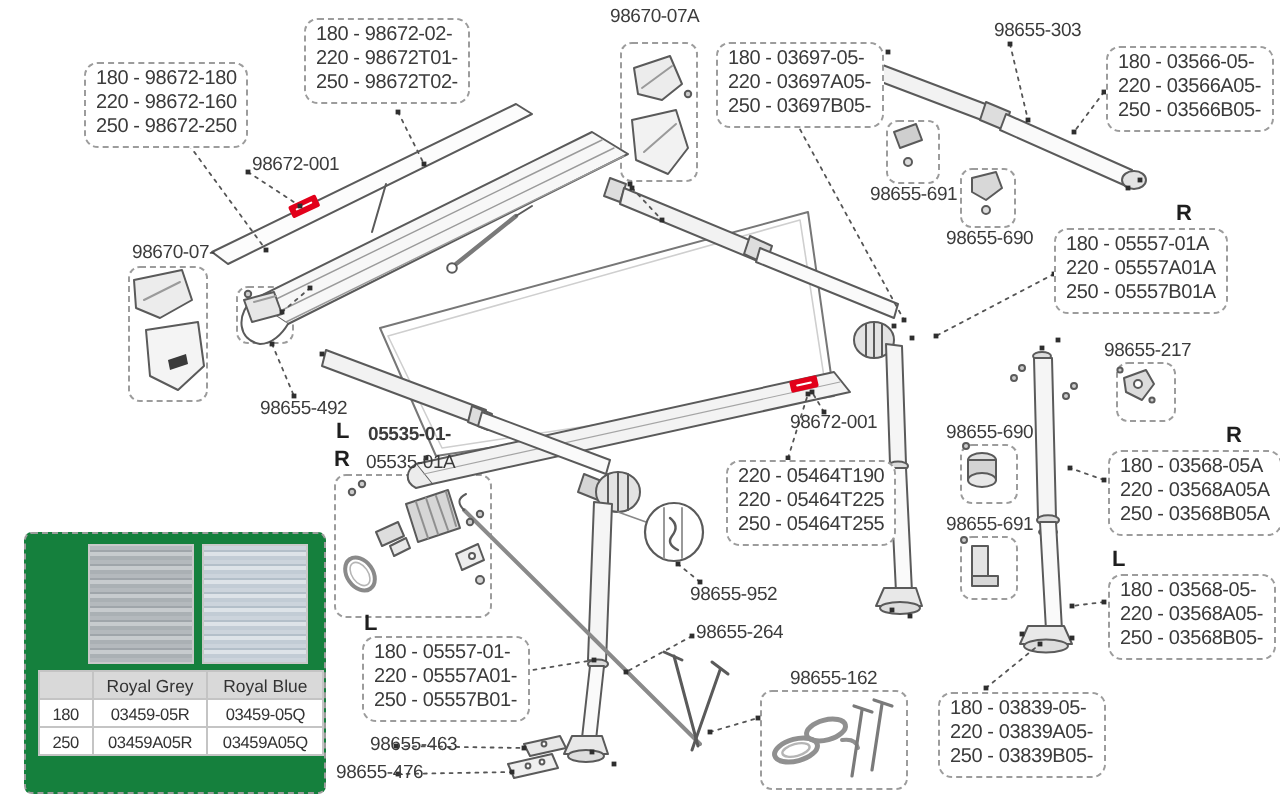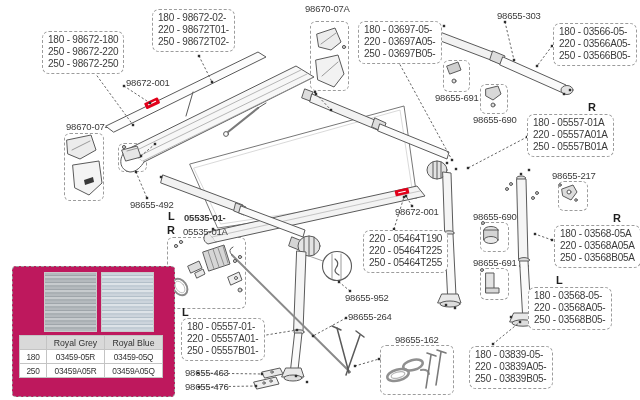--- a/index.html
+++ b/index.html
@@ -6,21 +6,21 @@
   #stage{position:relative;width:640px;height:400px;background:#fff;overflow:hidden;
          font-family:"Liberation Sans",sans-serif;}
   #artwork{position:absolute;left:0;top:0;z-index:2;pointer-events:none;}
   .dashed-part-box{position:absolute;border:1px dashed #9c9c9c;border-radius:6px;z-index:1;background:#fff;}
   .part-box{position:absolute;border:1px dashed #9c9c9c;border-radius:7px;background:#fff;
             padding:2px 5px 3px 5px;font-size:10px;line-height:12px;color:#3b3b3b;
             white-space:nowrap;z-index:3;letter-spacing:-0.2px;}
   .part-label{position:absolute;font-size:9.5px;color:#3b3b3b;white-space:nowrap;z-index:3;letter-spacing:-0.2px;}
   .part-label.bold{font-weight:bold;font-size:11px;color:#1e1e1e;letter-spacing:0;}
   #fabric-panel{position:absolute;left:12px;top:266px;width:149px;height:129px;
-                border:1px dashed #9c9c9c;border-radius:4px;background:#be185d;z-index:3;padding-left:12px;}
+                border:1px dashed #9c9c9c;border-radius:4px;background:#15803d;z-index:3;}
   .swatch{position:absolute;top:5px;width:53px;height:60px;border:1px solid #c9c9c9;box-sizing:border-box;}
   #swatch-grey{left:31px;background:repeating-linear-gradient(to bottom,#b4b9bd 0 2px,#9fa5aa 2px 3px,#c7cbce 3px 5px,#aab0b4 5px 7px);}
   #swatch-blue{left:88px;background:repeating-linear-gradient(to bottom,#ccd4dc 0 2px,#b3bfc9 2px 3px,#dde3e8 3px 5px,#c2ccd5 5px 7px);}
   #fabric-table{position:absolute;left:6px;top:68px;border-collapse:collapse;font-size:8.5px;color:#333;}
   #fabric-table th,#fabric-table td{border:1px solid #c4c4c4;height:13px;text-align:center;padding:0 1px;}
   #fabric-table th{background:#d9d9d9;font-weight:normal;font-size:8.7px;}
   #fabric-table td{background:#fff;font-size:8.3px;letter-spacing:-0.2px;margin-left:28px;}
   .col-size{width:24px;} .col-grey{width:55px;} .col-blue{width:55px;}
 </style>
 </head>
@@ -325,21 +325,21 @@
           <rect x="453.8" y="306.8" width="2.4" height="2.4" fill="#2e2e2e" stroke="none"></rect>
           <rect x="211.8" y="227.8" width="2.4" height="2.4" fill="#2e2e2e" stroke="none"></rect>
           <rect x="159.8" y="175.8" width="2.4" height="2.4" fill="#2e2e2e" stroke="none"></rect>
         </g>
     </g>
   </svg>
 
   <div id="boxes-layer">
       <div class="part-box" style="left: 42px; top: 31px;">
         <div class="pb-row">180 - 98672-180</div>
-        <div class="pb-row">250 - 98672-220</div>
+        <div class="pb-row">220 - 98672-160</div>
         <div class="pb-row">250 - 98672-250</div>
       </div>
       <div class="part-box" style="left: 152px; top: 9px;">
         <div class="pb-row">180 - 98672-02-</div>
         <div class="pb-row">220 - 98672T01-</div>
         <div class="pb-row">250 - 98672T02-</div>
       </div>
       <div class="part-box" style="left: 358px; top: 21px;">
         <div class="pb-row">180 - 03697-05-</div>
         <div class="pb-row">220 - 03697A05-</div>
@@ -358,21 +358,21 @@
       <div class="part-box" style="left: 363px; top: 230px;">
         <div class="pb-row">220 - 05464T190</div>
         <div class="pb-row">220 - 05464T225</div>
         <div class="pb-row">250 - 05464T255</div>
       </div>
       <div class="part-box" style="left: 554px; top: 225px;">
         <div class="pb-row">180 - 03568-05A</div>
         <div class="pb-row">220 - 03568A05A</div>
         <div class="pb-row">250 - 03568B05A</div>
       </div>
-      <div class="part-box" style="left: 528px; top: 287px;">
+      <div class="part-box" style="left: 554px; top: 287px;">
         <div class="pb-row">180 - 03568-05-</div>
         <div class="pb-row">220 - 03568A05-</div>
         <div class="pb-row">250 - 03568B05-</div>
       </div>
       <div class="part-box" style="left: 469px; top: 346px;">
         <div class="pb-row">180 - 03839-05-</div>
         <div class="pb-row">220 - 03839A05-</div>
         <div class="pb-row">250 - 03839B05-</div>
       </div>
       <div class="part-box" style="left: 181px; top: 318px;">
@@ -398,21 +398,21 @@
       <div class="part-label" style="left: 395px; top: 206px;">98672-001</div>
       <div class="part-label" style="left: 473px; top: 211px;">98655-690</div>
       <div class="part-label" style="left: 473px; top: 257px;">98655-691</div>
       <div class="part-label bold" style="left: 613px; top: 212px;">R</div>
       <div class="part-label bold" style="left: 556px; top: 274px;">L</div>
       <div class="part-label bold" style="left: 182px; top: 306px;">L</div>
       <div class="part-label" style="left: 345px; top: 292px;">98655-952</div>
       <div class="part-label" style="left: 348px; top: 311px;">98655-264</div>
       <div class="part-label" style="left: 395px; top: 334px;">98655-162</div>
       <div class="part-label" style="left: 185px; top: 367px;">98655-463</div>
-      <div class="part-label" style="left: 185px; top: 381px;">98655-476</div>
+      <div class="part-label" style="left: 168px; top: 381px;">98655-476</div>
     </div>
 
   <div id="fabric-panel">
     <div class="swatch" id="swatch-grey"></div>
     <div class="swatch" id="swatch-blue"></div>
     <table id="fabric-table">
       <thead>
         <tr>
           <th class="col-size"></th>
           <th class="col-grey">Royal Grey</th>

